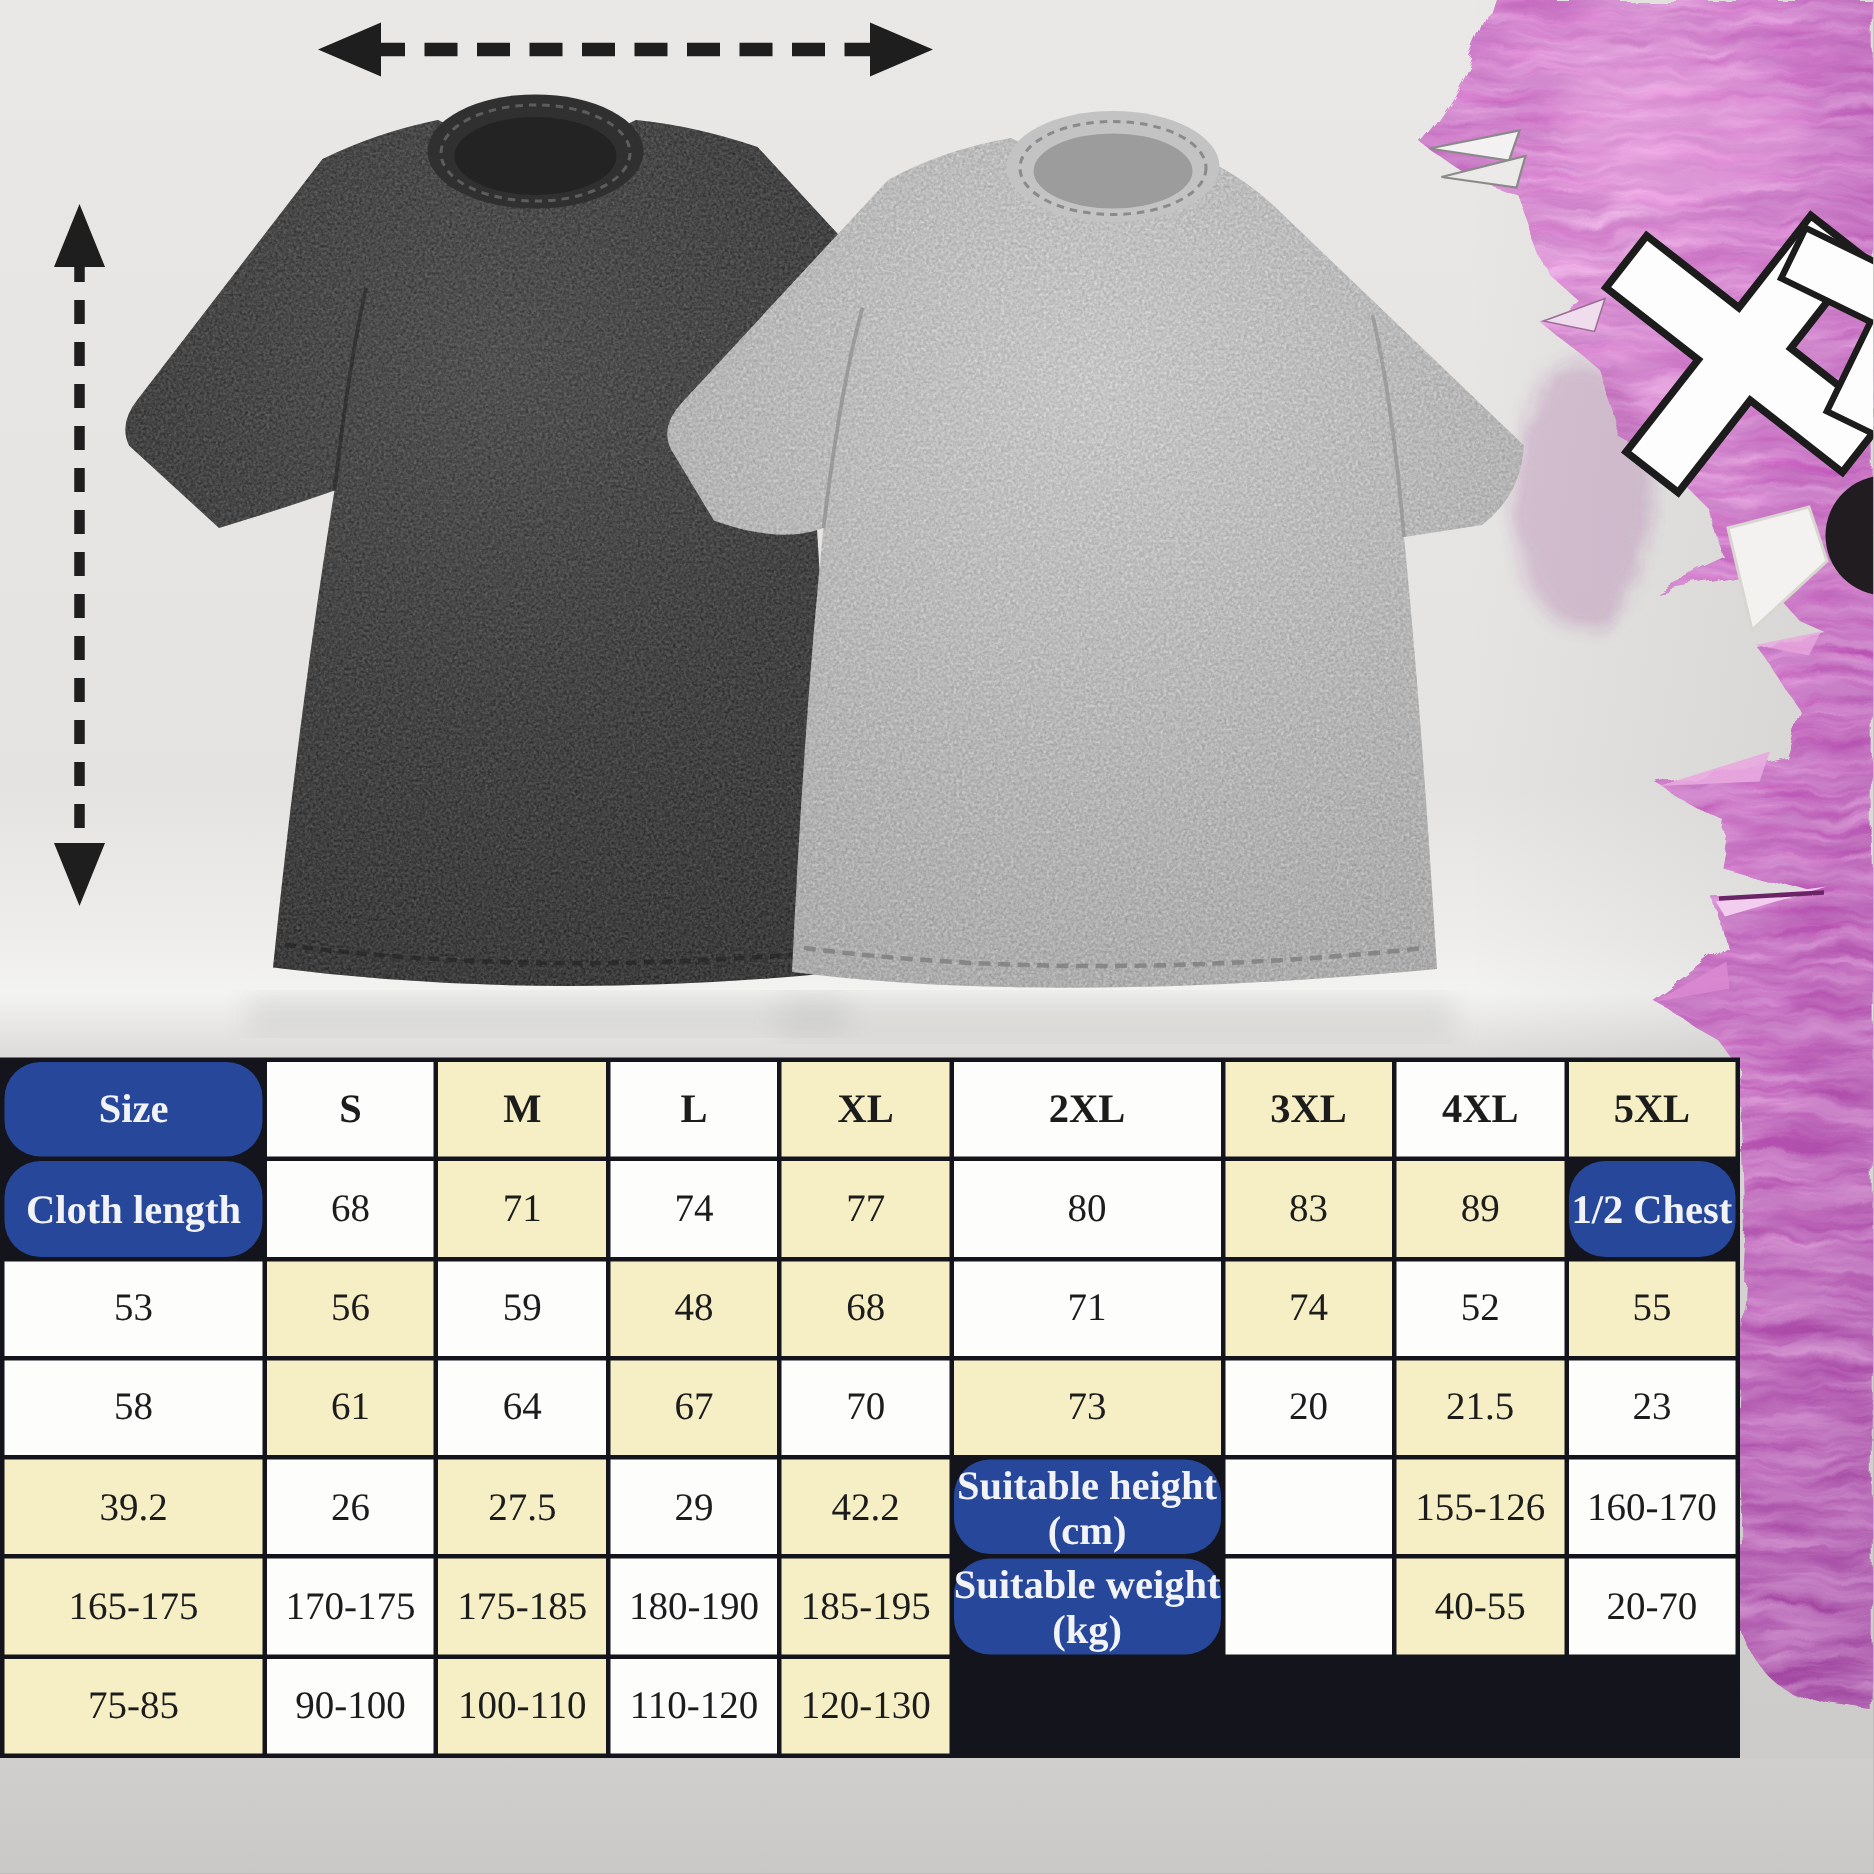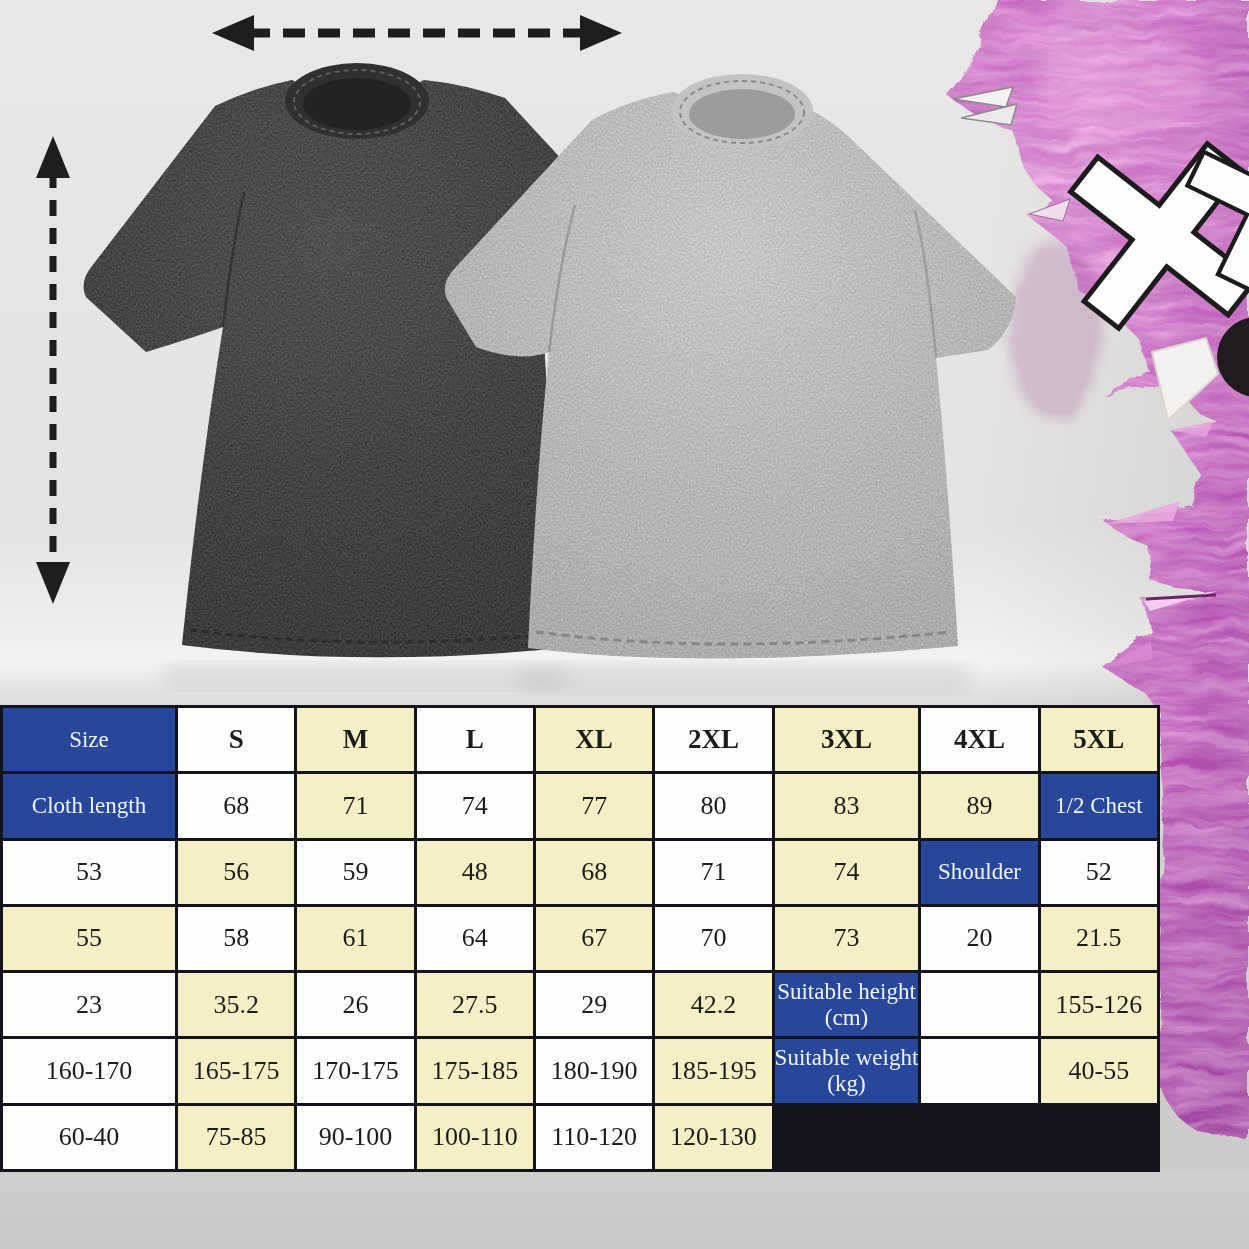--- a/index.html
+++ b/index.html
@@ -17,21 +17,21 @@
   .size-table{
     position:absolute;left:0;top:705px;width:1160px;height:467px;z-index:2;
     display:grid;box-sizing:border-box;
     grid-template-columns:172px repeat(8,1fr);
     grid-template-rows:repeat(7,1fr);
     gap:3px;padding:3px;background:#14141c;
   }
   .c{display:flex;align-items:center;justify-content:center;
      background:#fdfdfc;color:#1c1c1c;font-size:26px;text-align:center;}
   .c.cream{background:#f6efc6;}
-  .c.head{background:#27479b;color:#f2f3f7;font-weight:normal;font-size:23px;}
+  .c.head{background:#27479b;color:#f2f3f7;font-weight:bold;font-size:27px;border-radius:24px;}
   .c.sizecell{font-weight:bold;font-size:27px;}
   .c.lblcell{flex-direction:column;line-height:1.12;}
   .c.lblcell span{white-space:nowrap;}
 </style>
 </head>
 <body>
 
 <div class="canvas">
   <div class="right-shade"></div>
   <div class="bottom-strip"></div>
@@ -202,37 +202,33 @@
         <span></span>
     </div>
     <div class="c">53</div>
     <div class="c cream">56</div>
     <div class="c">59</div>
     <div class="c cream">48</div>
     <div class="c cream">68</div>
     <div class="c">71</div>
     <div class="c cream">74</div>
 
-    <div class="c head lblcell">
-      <span>Shoulder</span>
-        <span></span>
-    </div>
     <div class="c">52</div>
     <div class="c cream">55</div>
     <div class="c">58</div>
     <div class="c cream">61</div>
     <div class="c">64</div>
     <div class="c cream">67</div>
     <div class="c">70</div>
     <div class="c cream">73</div>
 
     <div class="c">20</div>
     <div class="c cream">21.5</div>
     <div class="c">23</div>
-    <div class="c cream">35.2</div>
+    <div class="c cream">39.2</div>
     <div class="c">26</div>
     <div class="c cream">27.5</div>
     <div class="c">29</div>
     <div class="c cream">42.2</div>
 
     <div class="c head lblcell">
       <span>Suitable height</span>
         <span>(cm)</span>
     </div>
     <div class="c"></div>
@@ -243,20 +239,20 @@
     <div class="c cream">175-185</div>
     <div class="c">180-190</div>
     <div class="c cream">185-195</div>
 
     <div class="c head lblcell">
       <span>Suitable weight</span>
         <span>(kg)</span>
     </div>
     <div class="c"></div>
     <div class="c cream">40-55</div>
-    <div class="c">60-40</div>
+    <div class="c">20-70</div>
     <div class="c cream">75-85</div>
     <div class="c">90-100</div>
     <div class="c cream">100-110</div>
     <div class="c">110-120</div>
     <div class="c cream">120-130</div>
   </div>
 </div>
 
 </body></html>

